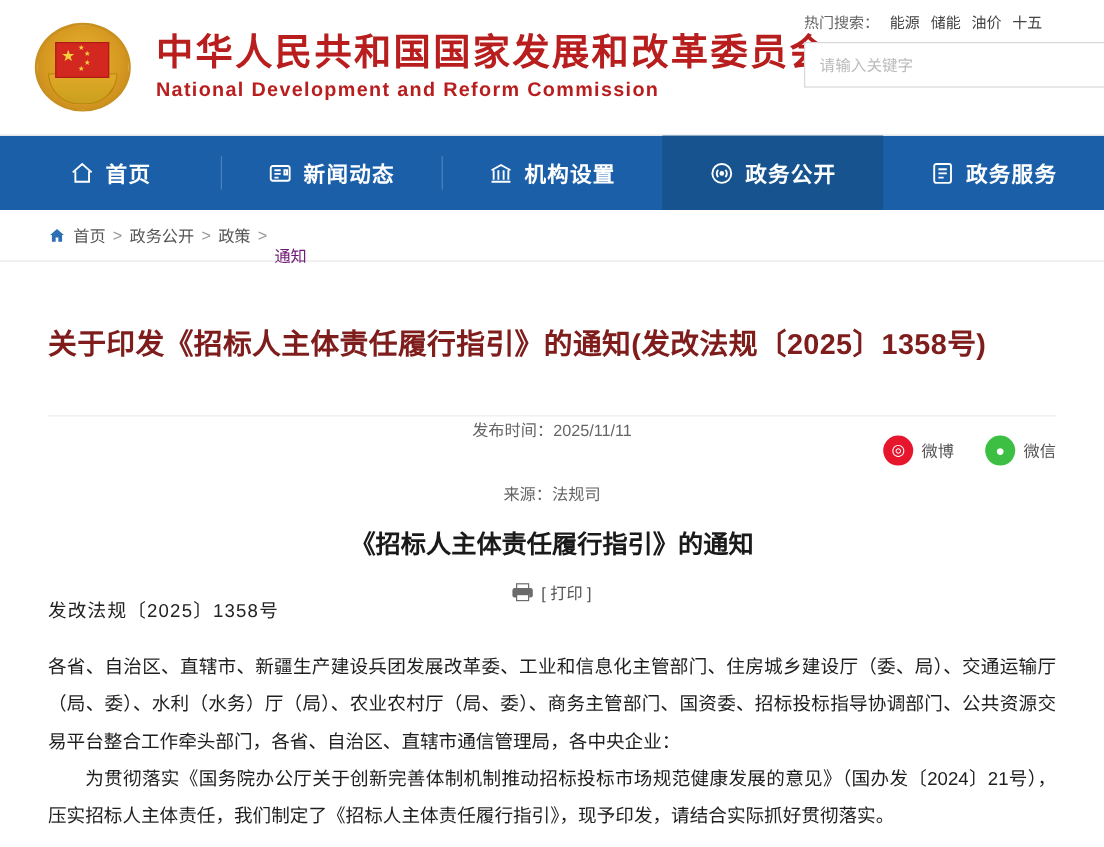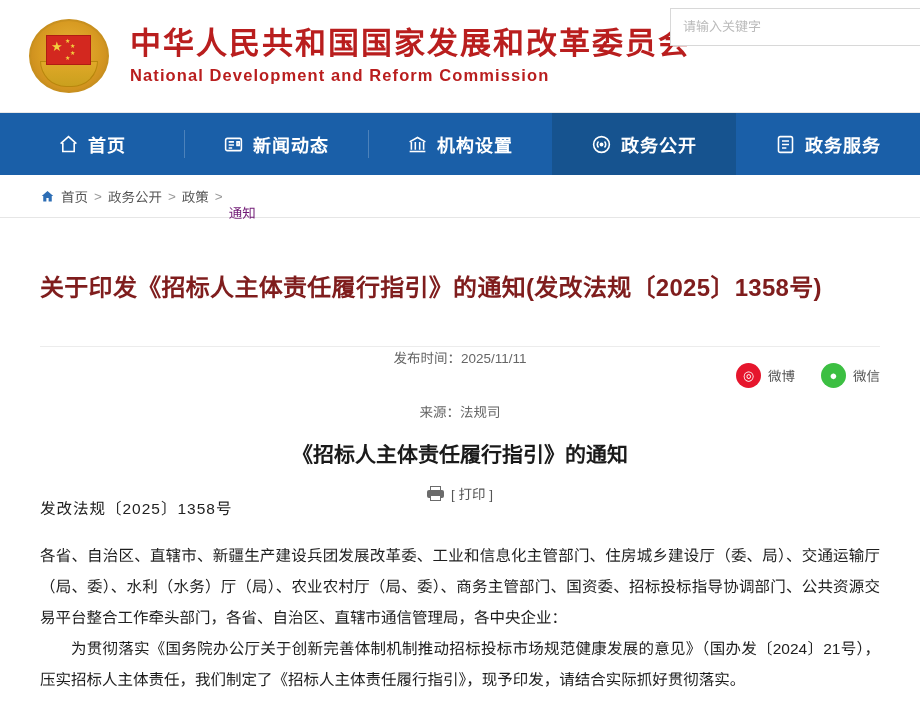--- a/index.html
+++ b/index.html
@@ -103,21 +103,21 @@
     display: flex;
     align-items: center;
     padding: 0 10px;
   }
   .search-box input {
     border: 0;
     outline: 0;
     width: 100%;
     font-size: 13px;
     color: #0369a1;
-    font-family: Liberation Mono, monospace;
+    font-family: Liberation Sans, sans-serif;
   }
   .search-box input::placeholder { color: #bbbbbb; }
 
   
   .nav {
     height: 62px;
     background: #1a5fa8;
     display: flex;
     align-items: stretch;
     color: #fff;
@@ -264,20 +264,27 @@
     <div class="star-s s2">★</div>
     <div class="star-s s3">★</div>
     <div class="star-s s4">★</div>
   </div>
   <div class="titles">
     <div class="title-cn">中华人民共和国国家发展和改革委员会</div>
     <div class="title-en">National Development and Reform Commission</div>
   </div>
 
   <div class="header-right">
+    <div class="hot-row">
+      <span class="hot-label">热门搜索：</span>
+      <a href="#">能源</a>
+      <a href="#">储能</a>
+      <a href="#">油价</a>
+      <a href="#">十五</a>
+    </div>
     <div class="search-box">
       <input type="text" placeholder="请输入关键字" style="">
     </div>
   </div>
 </div>
 
 <div class="nav">
   <div class="nav-item">
     <span class="nav-ico">
       <svg width="21" height="21" viewBox="0 0 24 24" fill="none" stroke="#ffffff" stroke-width="1.8">

